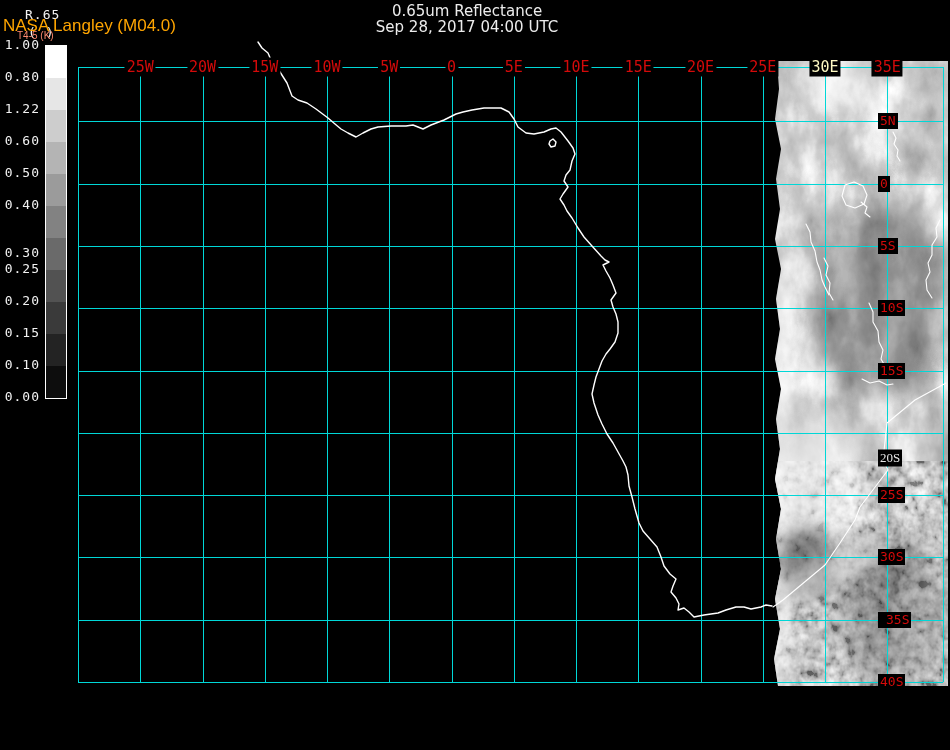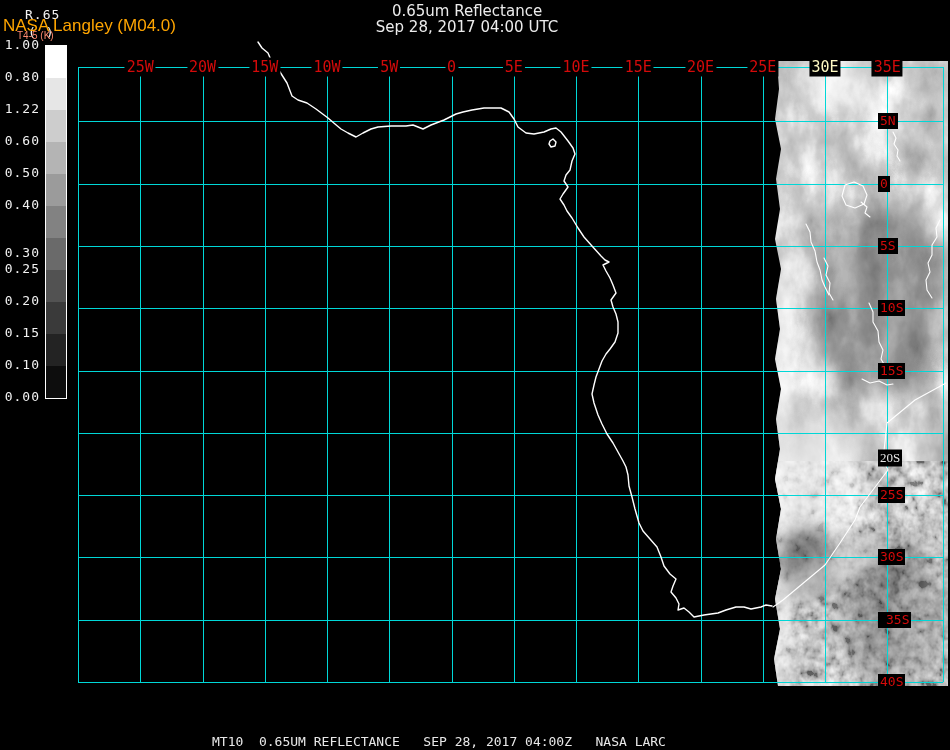--- a/index.html
+++ b/index.html
@@ -196,14 +196,13 @@
       <div class="lat-label" style="left: 878px; top: 245.9px; color: rgb(212, 10, 10);">5S</div>
       <div class="lat-label" style="left: 878px; top: 308.2px; color: rgb(212, 10, 10);">10S</div>
       <div class="lat-label" style="left: 878px; top: 370.5px; color: rgb(212, 10, 10);">15S</div>
       <div class="lat-label" style="left: 878px; top: 458px; color: #e5e5e5; font-family: Liberation Serif, serif;">20S</div>
       <div class="lat-label" style="left: 878px; top: 495.1px; color: rgb(212, 10, 10);">25S</div>
       <div class="lat-label" style="left: 878px; top: 557.4px; color: rgb(212, 10, 10);">30S</div>
       <div class="lat-label" style="left: 878px; top: 619.7px; color: rgb(212, 10, 10); padding-left: 8px;">35S</div>
       <div class="lat-label" style="left: 878px; top: 682px; color: rgb(212, 10, 10);">40S</div>
     </div>
 
-  <div id="footer-caption">MT10  0.65UM REFLECTANCE   SEP 28, 2017 04:00Z   NASA LARC</div>
 </div>
 
 </body></html>

